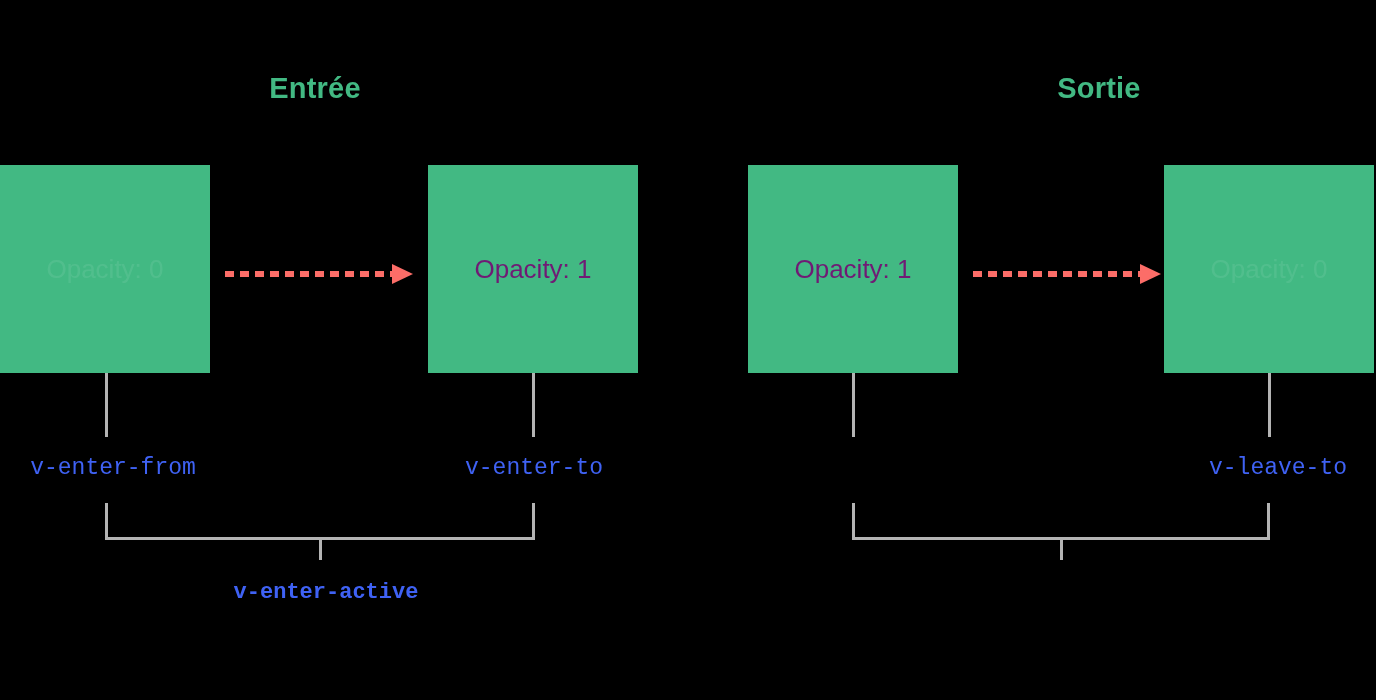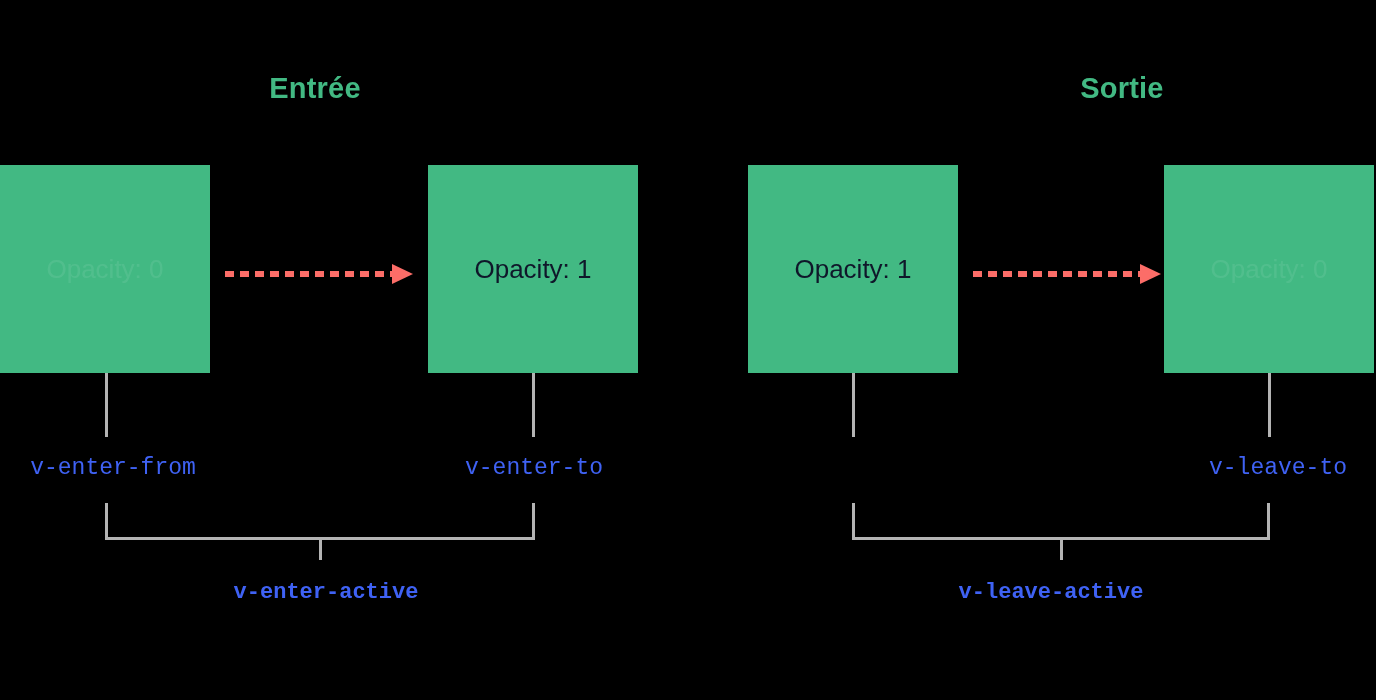--- a/index.html
+++ b/index.html
@@ -29,41 +29,41 @@
     position: absolute;
     font-family: "Liberation Sans", sans-serif;
     font-weight: bold;
     font-size: 29px;
     color: #42b983;
     white-space: nowrap;
     transform: translateX(-50%);
     letter-spacing: 0.2px;
   }
   #title-enter { left: 315px; top: 72px; }
-  #title-leave { left: 1122px; top: 72px; }
+  #title-leave { left: 1099px; top: 72px; }
 
   
   .state-box {
     position: absolute;
     top: 165px;
     width: 210px;
     height: 208px;
     background: #42b983;
     display: flex;
     align-items: center;
     justify-content: center;
     box-sizing: border-box;
   }
   .state-box .box-label {
     font-family: "Liberation Sans", sans-serif;
     font-size: 26px;
     line-height: 1;
     white-space: nowrap;
   }
-  .state-box.opaque .box-label { color: #0f172a; }
+  .state-box.opaque .box-label { color: #701a75; }
   .state-box.transparent .box-label { color: #ffffff; opacity: 0.08; }
 
   #box-enter-from { left: 0px; }
   #box-enter-to   { left: 428px; }
   #box-leave-from { left: 748px; }
   #box-leave-to   { left: 1164px; }
 
   
   .arrow {
     position: absolute;
@@ -206,15 +206,14 @@
   </div>
 
   <div class="stem" id="stem-leave-from"></div>
   <div class="stem" id="stem-leave-to"></div>
 
   <div class="class-label" id="label-leave-to">v-leave-to</div>
 
   <div class="bracket" id="bracket-leave">
     <div class="tick"></div>
   </div>
-  <div class="bracket-label" id="label-leave-active">v-leave-active</div>
 
 </div>
 
 </body></html>

